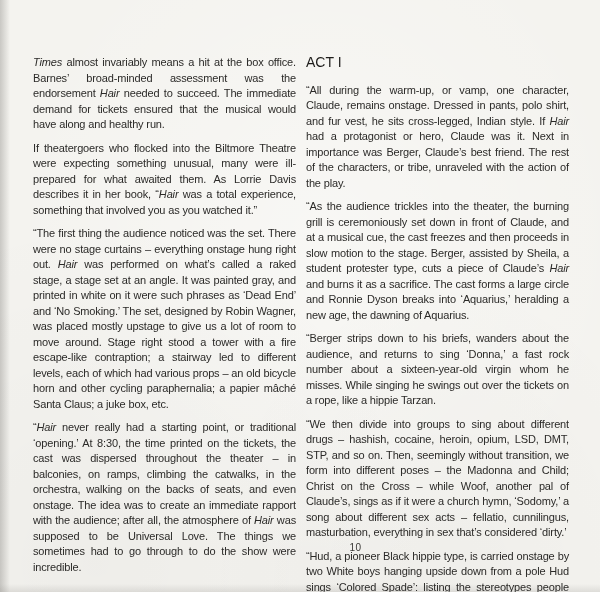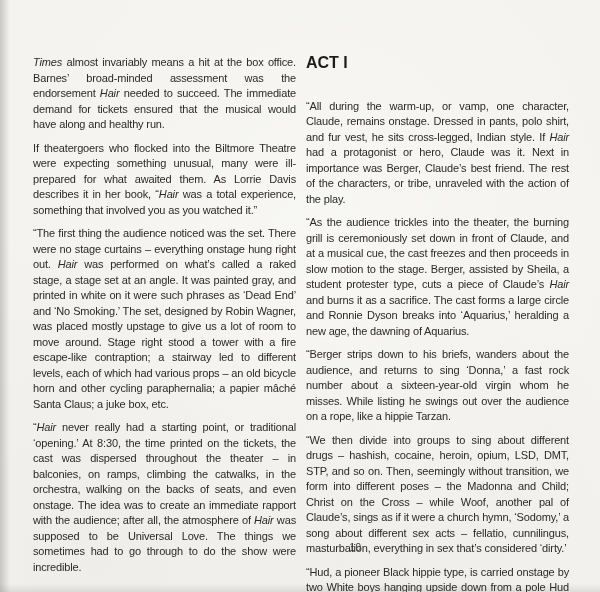--- a/index.html
+++ b/index.html
@@ -60,25 +60,25 @@
     text-align: justify;
     color: #2b2a28;
   }
   .col p {
     margin: 0 0 8px 0;
   }
   .col p i {
     font-style: italic;
   }
   .act-heading {
-    font-size: 16px;
-    font-weight: bold;
+    font-size: 14px;
+    font-weight: normal;
     letter-spacing: 0;
     color: #1e1d1b;
-    margin: 0 0 28px 0;
+    margin: 0 0 12px 0;
   }
   .page-number {
     position: absolute;
     top: 542px;
     left: 0;
     width: 100%;
     text-align: center;
     font-size: 10px;
     letter-spacing: 0.5px;
     color: #3a3936;
@@ -99,21 +99,21 @@
       <p><i>Times</i> almost invariably means a hit at the box office. Barnes’ broad-minded assessment was the endorsement <i>Hair</i> needed to succeed. The immediate demand for tickets ensured that the musical would have along and healthy run.</p>
       <p>If theatergoers who flocked into the Biltmore Theatre were expecting something unusual, many were ill-prepared for what awaited them. As Lorrie Davis describes it in her book, “<i>Hair</i> was a total experience, something that involved you as you watched it.”</p>
       <p>“The first thing the audience noticed was the set. There were no stage curtains – everything onstage hung right out. <i>Hair</i> was performed on what’s called a raked stage, a stage set at an angle. It was painted gray, and printed in white on it were such phrases as ‘Dead End’ and ‘No Smoking.’ The set, designed by Robin Wagner, was placed mostly upstage to give us a lot of room to move around. Stage right stood a tower with a fire escape-like contraption; a stairway led to different levels, each of which had various props – an old bicycle horn and other cycling paraphernalia; a papier mâché Santa Claus; a juke box, etc.</p>
       <p>“<i>Hair</i> never really had a starting point, or traditional ‘opening.’ At 8:30, the time printed on the tickets, the cast was dispersed throughout the theater – in balconies, on ramps, climbing the catwalks, in the orchestra, walking on the backs of seats, and even onstage. The idea was to create an immediate rapport with the audience; after all, the atmosphere of <i>Hair</i> was supposed to be Universal Love. The things we sometimes had to go through to do the show were incredible.</p>
     </section>
 
     <section class="col">
       <h2 class="act-heading">ACT I</h2>
       <p>“All during the warm-up, or vamp, one character, Claude, remains onstage. Dressed in pants, polo shirt, and fur vest, he sits cross-legged, Indian style. If <i>Hair</i> had a protagonist or hero, Claude was it. Next in importance was Berger, Claude’s best friend. The rest of the characters, or tribe, unraveled with the action of the play.</p>
       <p>“As the audience trickles into the theater, the burning grill is ceremoniously set down in front of Claude, and at a musical cue, the cast freezes and then proceeds in slow motion to the stage. Berger, assisted by Sheila, a student protester type, cuts a piece of Claude’s <i>Hair</i> and burns it as a sacrifice. The cast forms a large circle and Ronnie Dyson breaks into ‘Aquarius,’ heralding a new age, the dawning of Aquarius.</p>
-      <p>“Berger strips down to his briefs, wanders about the audience, and returns to sing ‘Donna,’ a fast rock number about a sixteen-year-old virgin whom he misses. While listing he swings out over the audience on a rope, like a hippie Tarzan.</p>
+      <p>“Berger strips down to his briefs, wanders about the audience, and returns to sing ‘Donna,’ a fast rock number about a sixteen-year-old virgin whom he misses. While singing he swings out over the tickets on a rope, like a hippie Tarzan.</p>
       <p>“We then divide into groups to sing about different drugs – hashish, cocaine, heroin, opium, LSD, DMT, STP, and so on. Then, seemingly without transition, we form into different poses – the Madonna and Child; Christ on the Cross – while Woof, another pal of Claude’s, sings as if it were a church hymn, ‘Sodomy,’ a song about different sex acts – fellatio, cunnilingus, masturbation, everything in sex that’s considered ‘dirty.’</p>
       <p>“Hud, a pioneer Black hippie type, is carried onstage by two White boys hanging upside down from a pole Hud sings ‘Colored Spade’: listing the stereotypes people have labeled Blacks – colored spade, nigra, black nigger, jungle bunny – while three Black girls ‘tar’ (mud) and feather Claude.</p>
     </section>
 
   </div>
 
   <div class="page-number">10</div>
 </main>
 
 </body></html>

